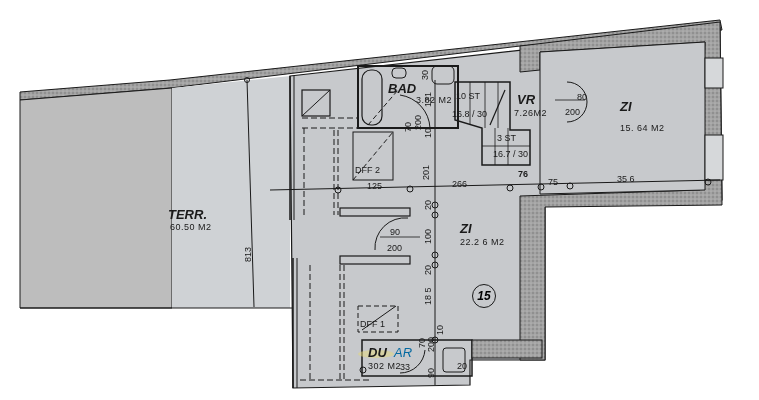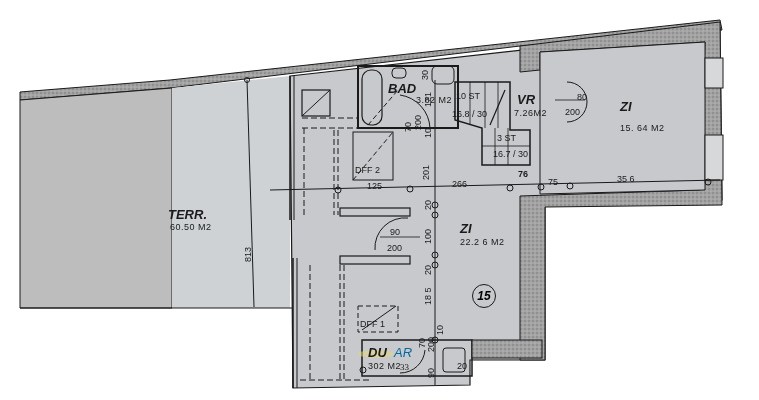--- a/index.html
+++ b/index.html
@@ -163,14 +163,14 @@
 
 <div class="lbl dim vert" style="left:424px; top:210px;">20</div>
 <div class="lbl dim vert" style="left:424px; top:244px;">100</div>
 <div class="lbl dim vert" style="left:424px; top:275px;">20</div>
 <div class="lbl dim vert" style="left:424px; top:305px;">18 5</div>
 <div class="lbl dim vert" style="left:436px; top:335px;">10</div>
 
 <div class="lbl dim vert" style="left:418px; top:348px;">70</div>
 <div class="lbl dim vert" style="left:427px; top:352px;">200</div>
 <div class="lbl dim vert" style="left:427px; top:378px;">90</div>
-<div class="lbl dim" style="left:400px; top:363px;font-family:Liberation Serif, serif;">33</div>
+<div class="lbl dim" style="left:400px; top:363px;">33</div>
 <div class="lbl dim" style="left:457px; top:362px;">20</div>
 
 </body></html>

